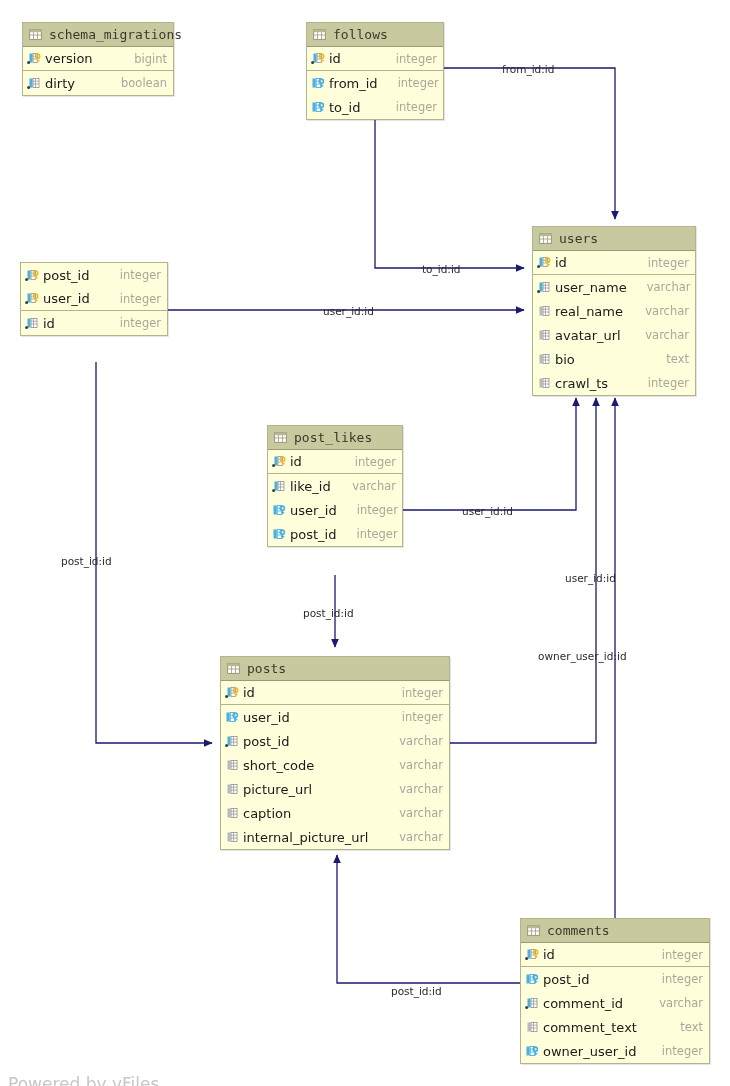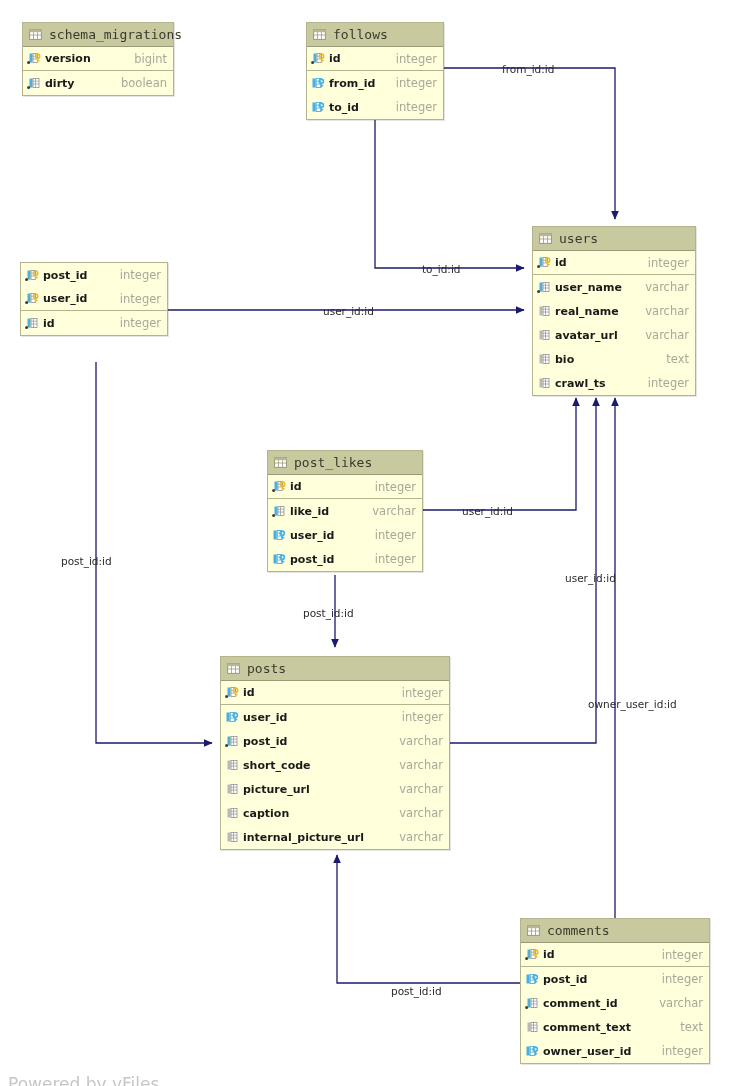--- a/index.html
+++ b/index.html
@@ -75,22 +75,22 @@
     border-bottom: 1px solid #b4b48c;
   }
   .col-icon {
     width: 15px;
     height: 13px;
     flex: 0 0 auto;
     margin-right: 3px;
     display: block;
   }
   .col-name {
-    font-size: 11px;
-    font-weight: bold;
+    font-size: 13px;
+    font-weight: normal;
     color: #1a1a1a;
     flex: 1 1 auto;
     padding-right: 20px;
   }
   .col-type {
     font-size: 11.5px;
     color: #a8a89a;
     flex: 0 0 auto;
     text-align: right;
   }
@@ -363,21 +363,21 @@
               <line x1="6" y1="4.2" x2="12" y2="4.2" stroke="#8f8f8f" stroke-width="0.7"></line>
               <line x1="6" y1="7" x2="12" y2="7" stroke="#8f8f8f" stroke-width="0.7"></line>
               <line x1="8.5" y1="1.5" x2="8.5" y2="10.5" stroke="#8f8f8f" stroke-width="0.7"></line>
               <circle cx="1.6" cy="10.6" r="1.5" fill="#3b3b3b"></circle>
             </svg>
             <span class="col-name">id</span>
             <span class="col-type">integer</span>
           </div>
         </div>
       </div>
-      <div class="table-node" style="left: 267px; top: 450px; width: 156px;">
+      <div class="table-node" style="left: 267px; top: 425px; width: 136px;">
         <div class="tbl-header">
           <svg class="tbl-icon" viewBox="0 0 13 11">
             <rect x="0.6" y="0.6" width="11.8" height="9.8" fill="#ffffff" stroke="#9a9a78" stroke-width="1"></rect>
             <rect x="0.6" y="0.6" width="11.8" height="2.6" fill="#b8b894"></rect>
             <line x1="0.6" y1="6" x2="12.4" y2="6" stroke="#9a9a78" stroke-width="0.8"></line>
             <line x1="4.5" y1="3.2" x2="4.5" y2="10.4" stroke="#9a9a78" stroke-width="0.8"></line>
             <line x1="8.5" y1="3.2" x2="8.5" y2="10.4" stroke="#9a9a78" stroke-width="0.8"></line>
           </svg>
           <span class="tbl-title">post_likes</span>
         </div>
@@ -612,18 +612,18 @@
       </div>
     </div>
   <div id="labels-container">
       <div class="edge-label" style="left: 502px; top: 63px;">from_id:id</div>
       <div class="edge-label" style="left: 422px; top: 263px;">to_id:id</div>
       <div class="edge-label" style="left: 323px; top: 305px;">user_id:id</div>
       <div class="edge-label" style="left: 462px; top: 505px;">user_id:id</div>
       <div class="edge-label" style="left: 61px; top: 555px;">post_id:id</div>
       <div class="edge-label" style="left: 303px; top: 607px;">post_id:id</div>
       <div class="edge-label" style="left: 565px; top: 572px;">user_id:id</div>
-      <div class="edge-label" style="left: 588px; top: 650px; margin-top: 48px;">owner_user_id:id</div>
+      <div class="edge-label" style="left: 538px; top: 650px;">owner_user_id:id</div>
       <div class="edge-label" style="left: 391px; top: 985px;">post_id:id</div>
     </div>
 
   <div id="watermark">Powered by yFiles</div>
 </div>
 
 </body></html>

